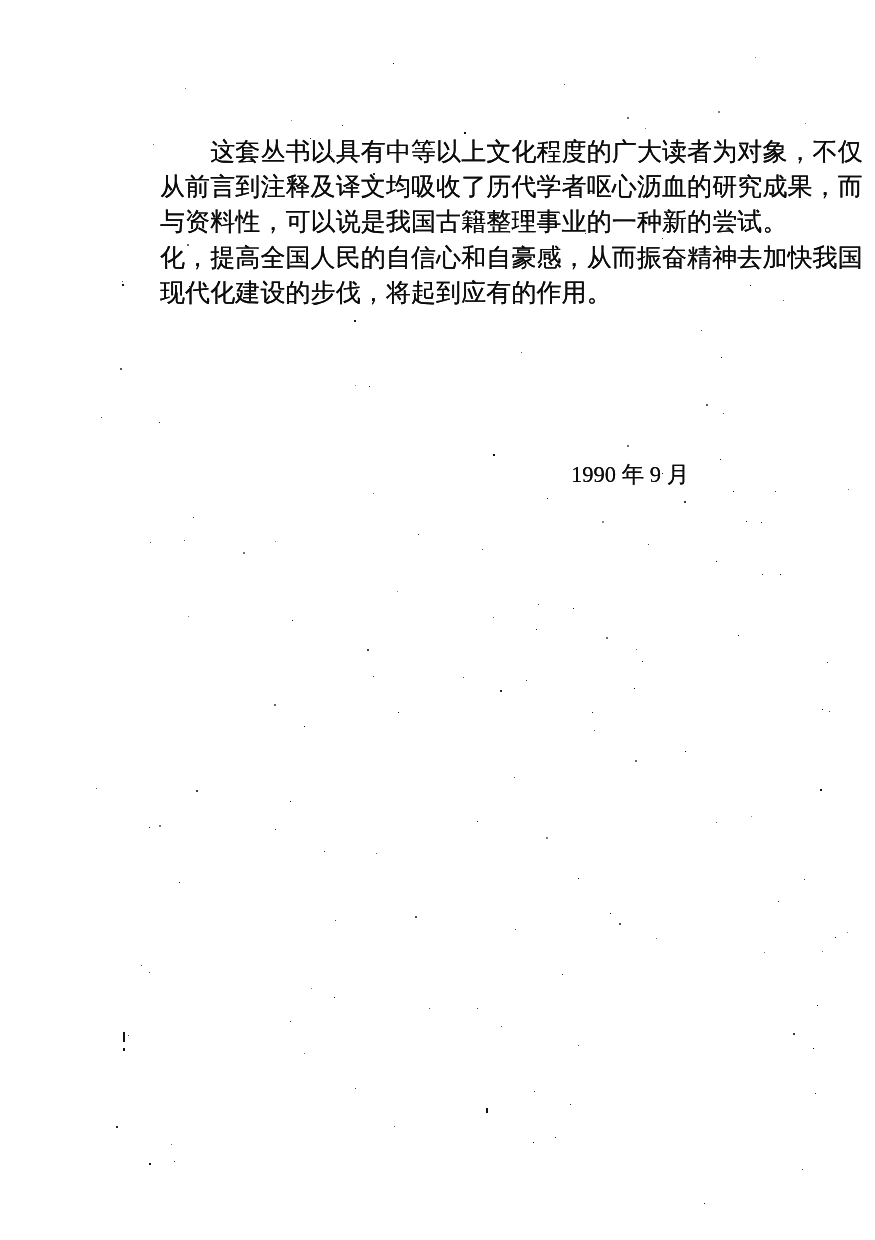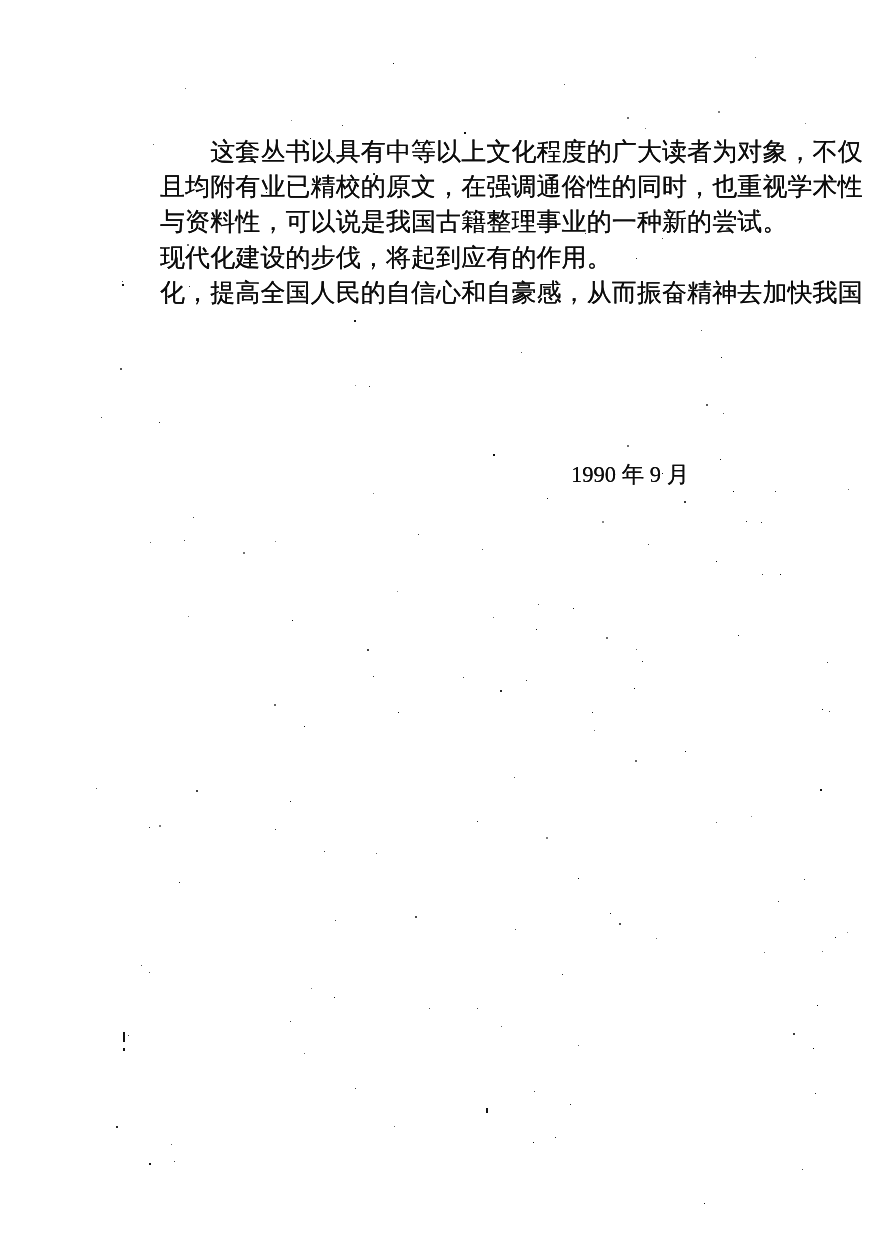--- a/index.html
+++ b/index.html
@@ -66,24 +66,24 @@
     pointer-events: none;
   }
 </style>
 </head>
 <body>
 
 <div class="page">
 
   <div class="text-block">
     <div class="text-line">　　这套丛书以具有中等以上文化程度的广大读者为对象，不仅</div>
-    <div class="text-line">且均附有业已精校的原文，在强调通俗性的同时，也重视学术性</div>
+    <div class="text-line">从前言到注释及译文均吸收了历代学者呕心沥血的研究成果，而</div>
     <div class="text-line">与资料性，可以说是我国古籍整理事业的一种新的尝试。</div>
+    <div class="text-line">化，提高全国人民的自信心和自豪感，从而振奋精神去加快我国</div>
     <div class="text-line">现代化建设的步伐，将起到应有的作用。</div>
-    <div class="text-line">化，提高全国人民的自信心和自豪感，从而振奋精神去加快我国</div>
   </div>
 
 
   <div class="date">1990 年 9 月</div>
 
   <div id="noise-layer">
       <div class="noise-dot" style="left: 335px; top: 920px; width: 1px; height: 1px; opacity: 0.74;"></div>
       <div class="noise-dot" style="left: 188px; top: 616px; width: 1px; height: 1px; opacity: 0.55;"></div>
       <div class="noise-dot" style="left: 493px; top: 454px; width: 2px; height: 2px; opacity: 0.96;"></div>
       <div class="noise-dot" style="left: 634px; top: 688px; width: 1px; height: 1px; opacity: 0.98;"></div>

